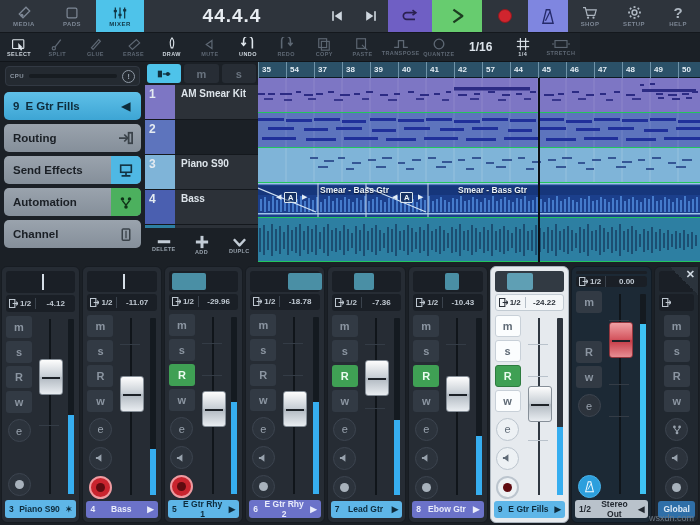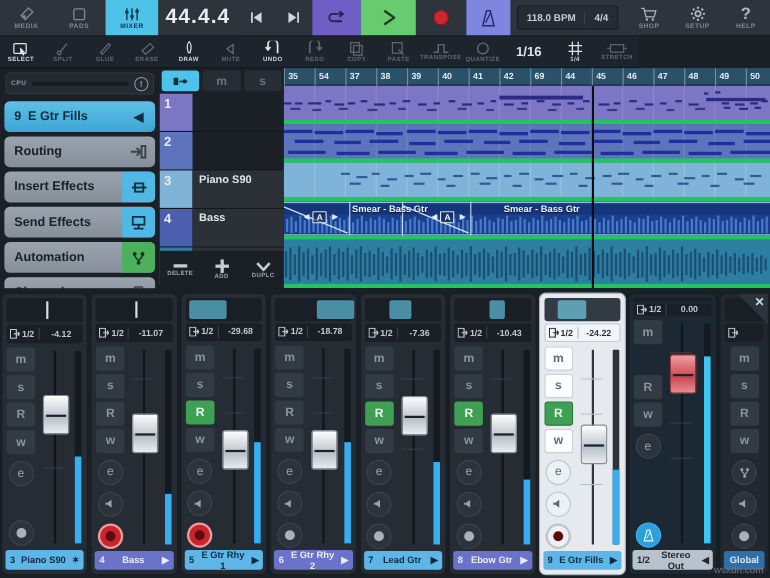--- a/index.html
+++ b/index.html
@@ -130,21 +130,21 @@
 
   
   .arrange { position:absolute; left:258px; top:62px; width:442px; height:200px;
              background:#2a4a63; overflow:hidden; }
   .ruler { height:16px; background:#2b5168; position:relative;
            border-bottom:1px solid #0d1b24; }
   .ruler .bar { position:absolute; top:0; height:16px; border-left:1px solid #6f93a8;
                 font-size:8px; font-weight:bold; color:#e3edf4; padding-left:3px;
                 line-height:16px; }
   .lanes { position:relative; height:184px; }
-  .lane { position:relative; border-bottom:4px solid #22c55e; overflow:hidden;text-align:right;}
+  .lane { position:relative; border-bottom:1px solid #22c55e; overflow:hidden;text-align:right;}
   .lane.l1{height:35px; background:#7d76c4;}
   .lane.l2{height:35px; background:#5d74bd;}
   .lane.l3{height:35px; background:#7fb4d8;}
   .lane.l4{height:35px; background:#1b3f8c;}
   .lane.l5{height:44px; background:#2d7fa2;}
   .clip-label { position:absolute; font-size:8.5px; font-weight:bold; color:#eaf2f8;
                 left:4px; top:2px; text-shadow:0 1px 1px rgba(0,0,0,.6); z-index:3;}
   .fadebox { position:absolute; z-index:4; border:1px solid #dbe6ee; background:rgba(20,40,70,.55);
              color:#f0f6fa; font-size:7.5px; font-weight:bold; padding:0 3px; border-radius:1px;}
   .fadearrow { position:absolute; z-index:4; color:#e3edf5; font-size:7px; }
@@ -293,25 +293,20 @@
     </div>
     <div class="rec-btn">
       <span class="rec-dot"></span>
     </div>
     <div class="metro-btn">
       <svg width="16" height="17" viewBox="0 0 18 20">
         <path d="M7 2 L11 2 L15 18 L3 18 Z" fill="none" stroke="#252a6b" stroke-width="1.6"></path>
         <line x1="11.5" y1="4" x2="6" y2="15" stroke="#252a6b" stroke-width="1.4"></line>
       </svg>
     </div>
-    <div class="tempo-box">
-      <span>118.0 BPM</span>
-      <span class="div"></span>
-      <span>4/4</span>
-    </div>
     <div class="rt-btn">
       <svg width="16" height="14" viewBox="0 0 20 18">
         <path d="M1 2 H4 L6.5 12 H16 L18 5 H5" fill="none" stroke="#aeb7c1" stroke-width="1.5"></path>
         <circle cx="7.5" cy="15" r="1.4" fill="#aeb7c1"></circle>
           <circle cx="14.5" cy="15" r="1.4" fill="#aeb7c1"></circle>
       </svg>
       <span class="lbl">SHOP</span>
     </div>
     <div class="rt-btn">
       <svg width="15" height="15" viewBox="0 0 20 20">
@@ -454,29 +449,20 @@
       <span>Routing</span>
       <span class="insp-badge plain">
         <svg width="16" height="14" viewBox="0 0 18 16">
             <path d="M1 8 H10" stroke="#3a4249" stroke-width="2"></path>
             <path d="M7 4 L11 8 L7 12" fill="none" stroke="#3a4249" stroke-width="2"></path>
             <rect x="12" y="2" width="4" height="12" fill="none" stroke="#3a4249" stroke-width="2"></rect>
           </svg>
       </span>
     </div>
 
-    <div class="insp-item">
-      <span>Insert Effects</span>
-      <span class="insp-badge blue">
-        <svg width="17" height="15" viewBox="0 0 18 16">
-            <line x1="2" y1="8" x2="16" y2="8" stroke="#123241" stroke-width="1.8"></line>
-            <rect x="5" y="4" width="8" height="8" fill="none" stroke="#123241" stroke-width="1.8"></rect>
-          </svg>
-      </span>
-    </div>
 
     <div class="insp-item">
       <span>Send Effects</span>
       <span class="insp-badge blue">
         <svg width="16" height="15" viewBox="0 0 18 16">
             <rect x="3" y="2" width="12" height="8" fill="none" stroke="#123241" stroke-width="1.8"></rect>
             <line x1="9" y1="10" x2="9" y2="14" stroke="#123241" stroke-width="1.8"></line>
             <line x1="4" y1="14" x2="14" y2="14" stroke="#123241" stroke-width="1.8"></line>
           </svg>
       </span>
@@ -513,20 +499,21 @@
             <line x1="7" y1="7" x2="16" y2="7" stroke="#10303e" stroke-width="1.6"></line>
             <circle cx="13" cy="7" r="2.3" fill="#10303e"></circle>
         </svg>
       </div>
       <div class="tl-hbtn">m</div>
       <div class="tl-hbtn">s</div>
     </div>
     <div class="tl-rows">
       <div class="tl-row">
         <div class="tl-color" style="background:#7d76c4">1</div>
+        <div class="tl-name">AM Smear Kit</div>
       </div>
       <div class="tl-row">
         <div class="tl-color" style="background:#5d74bd">2</div>
       </div>
       <div class="tl-row">
         <div class="tl-color" style="background:#7fb4d8">3</div>
         <div class="tl-name">Piano S90</div>
       </div>
       <div class="tl-row">
         <div class="tl-color" style="background:#4a5fb0">4</div>
@@ -563,21 +550,21 @@
   <div class="arrange">
     <div class="ruler">
       <span class="bar" style="left:0px">35</span>
       <span class="bar" style="left:28px">54</span>
       <span class="bar" style="left:56px">37</span>
       <span class="bar" style="left:84px">38</span>
       <span class="bar" style="left:112px">39</span>
       <span class="bar" style="left:140px">40</span>
       <span class="bar" style="left:168px">41</span>
       <span class="bar" style="left:196px">42</span>
-      <span class="bar" style="left:224px">69</span>
+      <span class="bar" style="left:224px">57</span>
       <span class="bar" style="left:252px">44</span>
       <span class="bar" style="left:280px">45</span>
       <span class="bar" style="left:308px">46</span>
       <span class="bar" style="left:336px">47</span>
       <span class="bar" style="left:364px">48</span>
       <span class="bar" style="left:392px">49</span>
       <span class="bar" style="left:420px">50</span>
     </div>
 
     <div class="lanes">
@@ -1149,21 +1136,21 @@
         </div>
       <div class="outrow">
         <span class="o1">
           <svg width="9" height="9" viewBox="0 0 10 10">
               <rect x="0.5" y="0.5" width="6" height="9" fill="none" stroke="#c0c9d2" stroke-width="1.2"></rect>
               <path d="M4 5 H10 M8 3 L10 5 L8 7" stroke="#c0c9d2" stroke-width="1.2" fill="none"></path>
             </svg>
           <span>1/2</span>
         </span>
         <span class="vdiv"></span>
-        <span class="o2">-29.68</span>
+        <span class="o2">-29.96</span>
       </div>
       <div class="body">
         <div class="col-btns">
           <div class="sq">m</div>
           <div class="sq">s</div>
           <div class="sq rec-on">R</div>
           <div class="sq">w</div>
           <div class="rnd">e</div>
           <div class="rnd">
             <svg width="11" height="10" viewBox="0 0 12 10">

